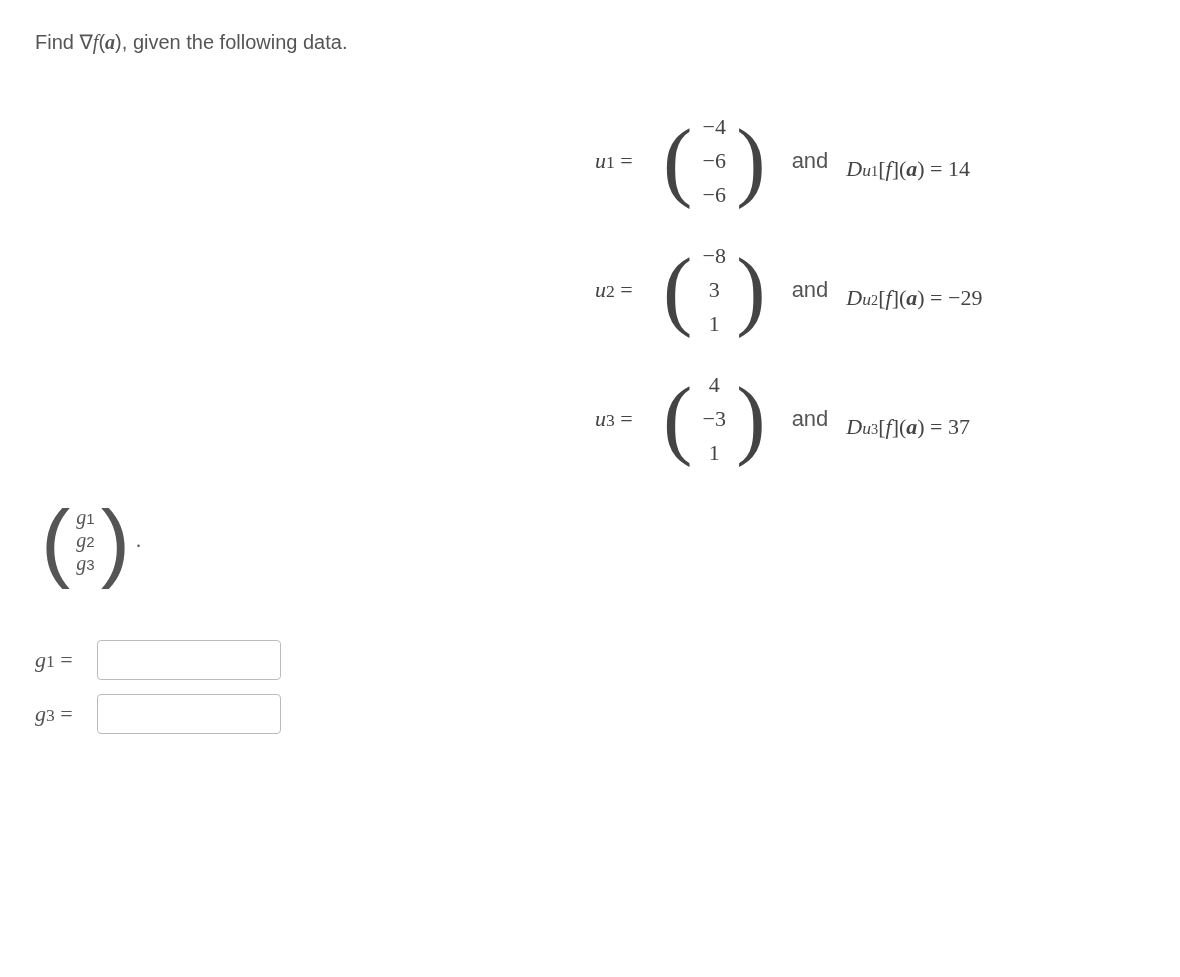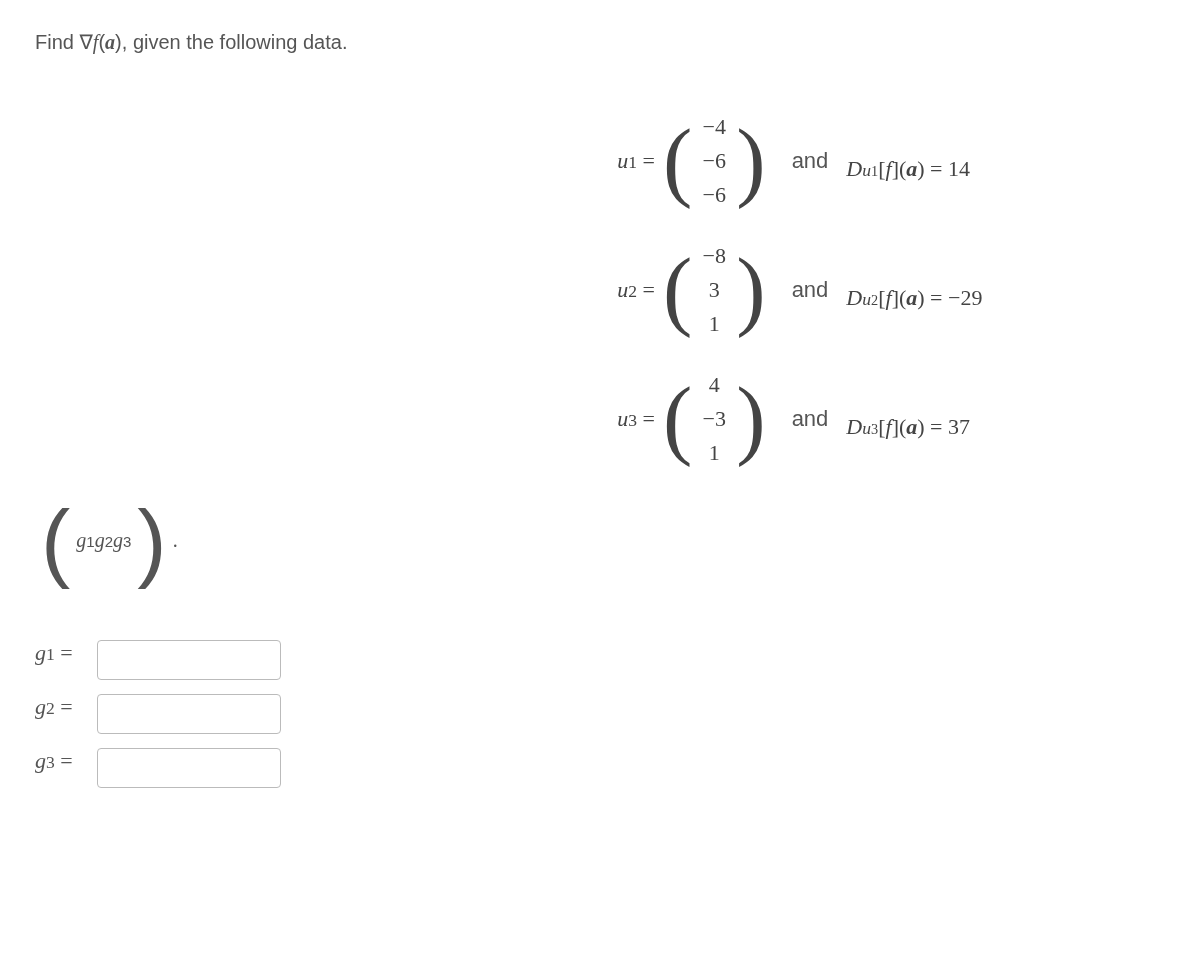--- a/index.html
+++ b/index.html
@@ -26,21 +26,20 @@
       margin-left: 560px;
       margin-bottom: 30px;
     }
     .eq-row {
       display: flex;
       align-items: center;
       margin: 35px 0;
     }
     .vec-label {
       min-width: 60px;
-      text-align: right;
     }
     .vec-paren {
       display: inline-flex;
       align-items: center;
       margin: 0 8px;
     }
     .paren-left, .paren-right {
       font-size: 88px;
       line-height: 0.9;
       font-weight: normal;
@@ -70,20 +69,21 @@
       margin-bottom: 60px;
       font-size: 20px;
       display: flex;
       align-items: center;
     }
     .answers {
       margin-top: 30px;
     }
     .answer-row {
       display: flex;
+      align-items: center;
       margin: 14px 0;
       font-family: Georgia, 'Times New Roman', serif;
       font-size: 22px;
     }
     .answer-label {
       min-width: 56px;
     }
     .answer-input {
       width: 170px;
       height: 34px;
@@ -101,21 +101,21 @@
       font-size: 88px;
       line-height: 0.9;
     }
     .calc-vec {
       display: inline-flex;
       align-items: center;
       margin: 0 6px;
     }
     .calc-vec-col {
       display: flex;
-      flex-direction: row;
+      flex-direction: column;
       align-items: center;
       padding: 0 6px;
       font-style: italic;
     }
   </style>
 </head>
 <body>
 
 <div class="problem-text">
   <span>Find </span><span class="math-var"><span class="nabla">∇</span>f</span>(<span class="math-var math-bold">a</span>)<span>, given the following data.</span>
@@ -188,20 +188,16 @@
   </span>
   <span style="font-family: Georgia, serif;">.</span>
 </div>
 
 <div class="answers">
   <div class="answer-row">
     <span class="answer-label"><span class="math-var">g</span><span style="font-size:0.8em;">1</span> =</span>
     <input class="answer-input" type="text" style="">
   </div>
   <div class="answer-row">
-    <span class="answer-label"><span class="math-var">g</span><span style="font-size:0.8em;">2</span> =</span>
-    <input class="answer-input" type="text" style="">
-  </div>
-  <div class="answer-row">
     <span class="answer-label"><span class="math-var">g</span><span style="font-size:0.8em;">3</span> =</span>
     <input class="answer-input" type="text" style="">
   </div>
 </div>
 
 </body></html>

